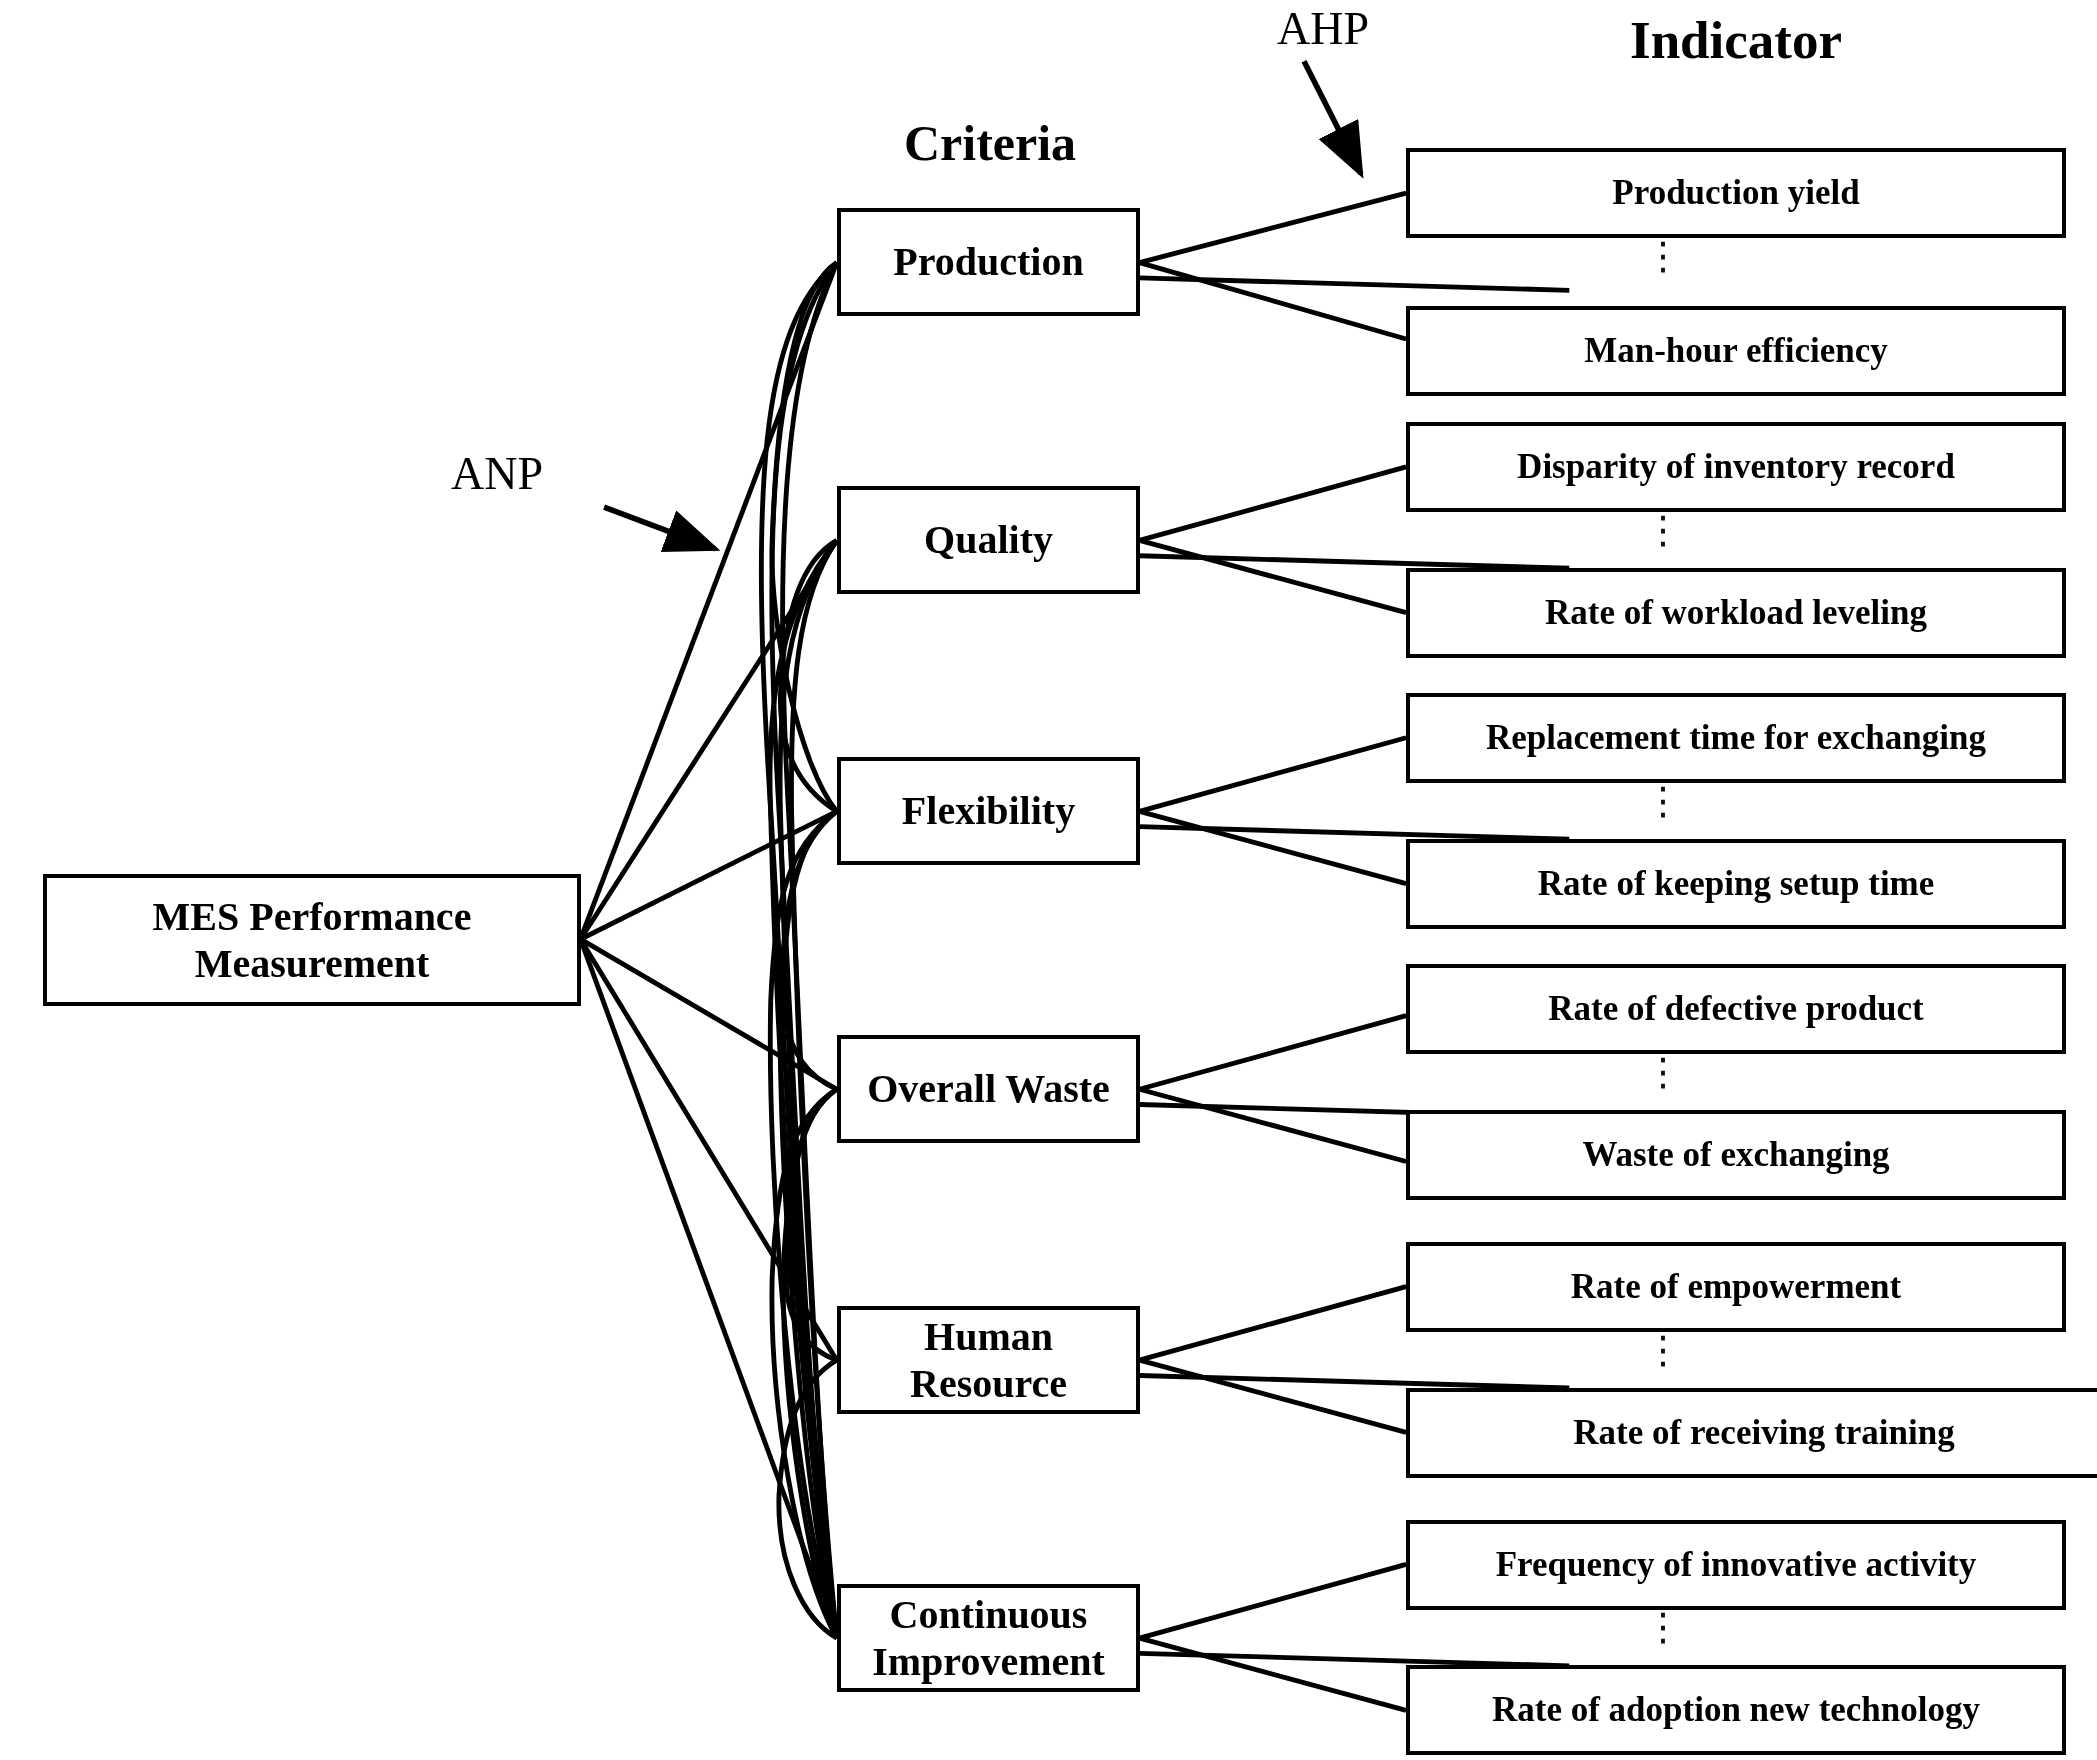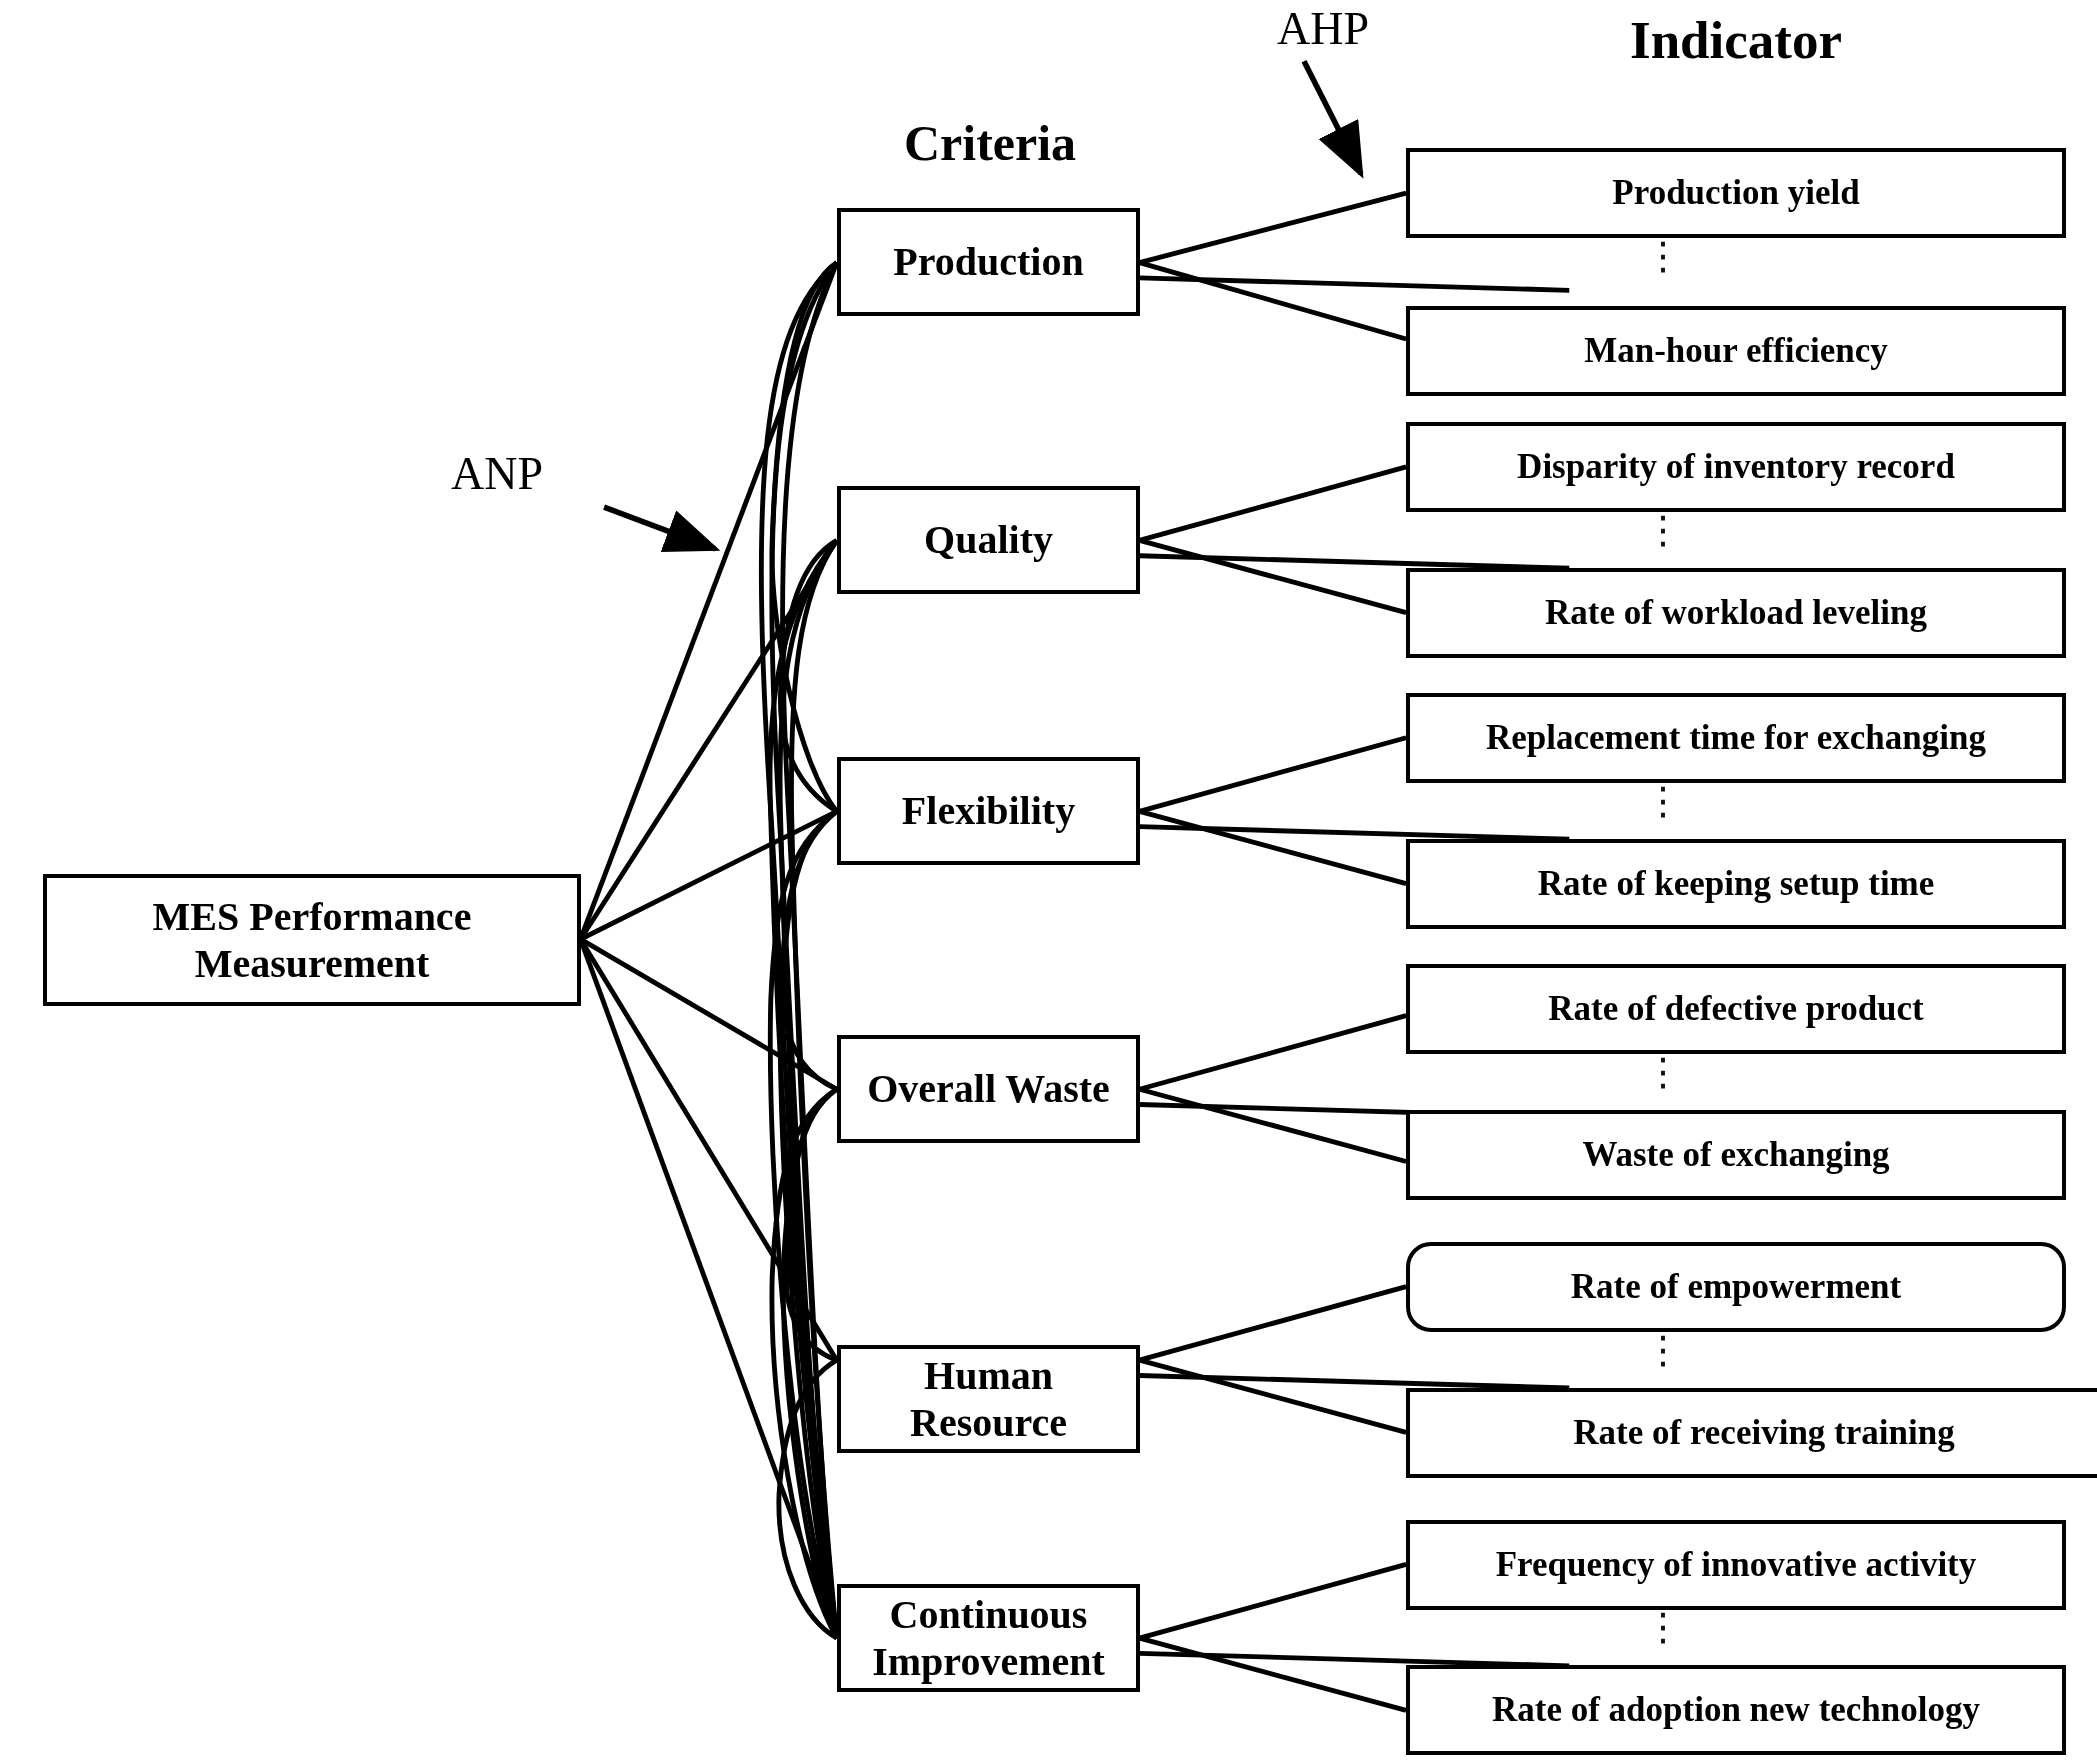--- a/index.html
+++ b/index.html
@@ -148,21 +148,21 @@
       <div>Flexibility</div>
       <div></div>
     </div>
   </div>
   <div class="box crit" style="left:837px;top:1035px;width:303px;height:108px;">
     <div>
       <div>Overall Waste</div>
       <div></div>
     </div>
   </div>
-  <div class="box crit" style="left:837px;top:1306px;width:303px;height:108px;margin-top:39px;">
+  <div class="box crit" style="left:837px;top:1306px;width:303px;height:108px;">
     <div>
       <div>Human</div>
       <div>Resource</div>
     </div>
   </div>
   <div class="box crit" style="left:837px;top:1584px;width:303px;height:108px;">
     <div>
       <div>Continuous</div>
       <div>Improvement</div>
     </div>
@@ -201,21 +201,21 @@
   <div class="box ind" style="left:1406px;top:839px;width:660px;height:90px;">
     <span>Rate of keeping setup time</span>
   </div>
   <div class="vdots" style="left:1644px;top:1065px;">
     <span>⋮</span>
   </div>
   <div class="box ind" style="left:1406px;top:1110px;width:660px;height:90px;">
     <span>Waste of exchanging</span>
   </div>
 
-  <div class="box ind" style="left:1406px;top:1242px;width:660px;height:90px;border-radius:25px;">
+  <div class="box ind" style="left:1406px;top:1242px;width:660px;height:90px;">
     <span>Rate of empowerment</span>
   </div>
   <div class="vdots" style="left:1644px;top:1343px;">
     <span>⋮</span>
   </div>
   <div class="box ind" style="left:1406px;top:1388px;width:716px;height:90px;">
     <span>Rate of receiving training</span>
   </div>
 
   <div class="box ind" style="left:1406px;top:1520px;width:660px;height:90px;">

